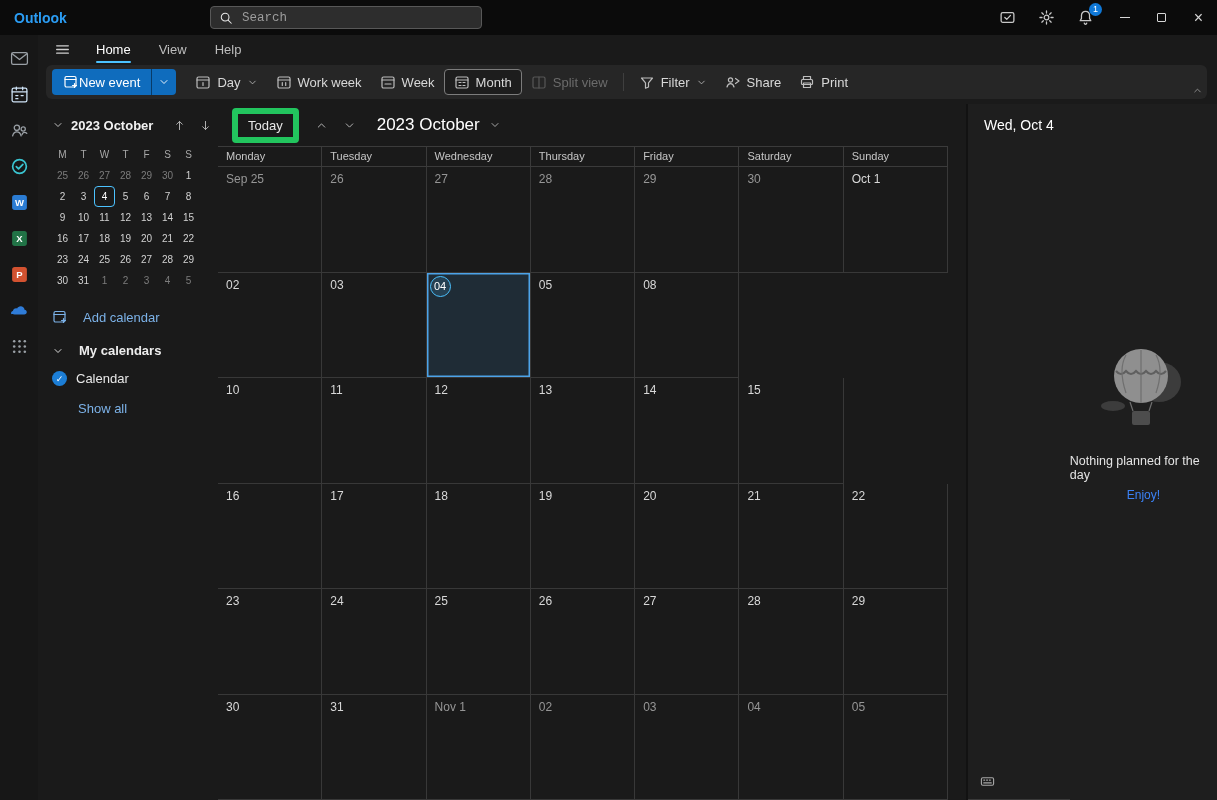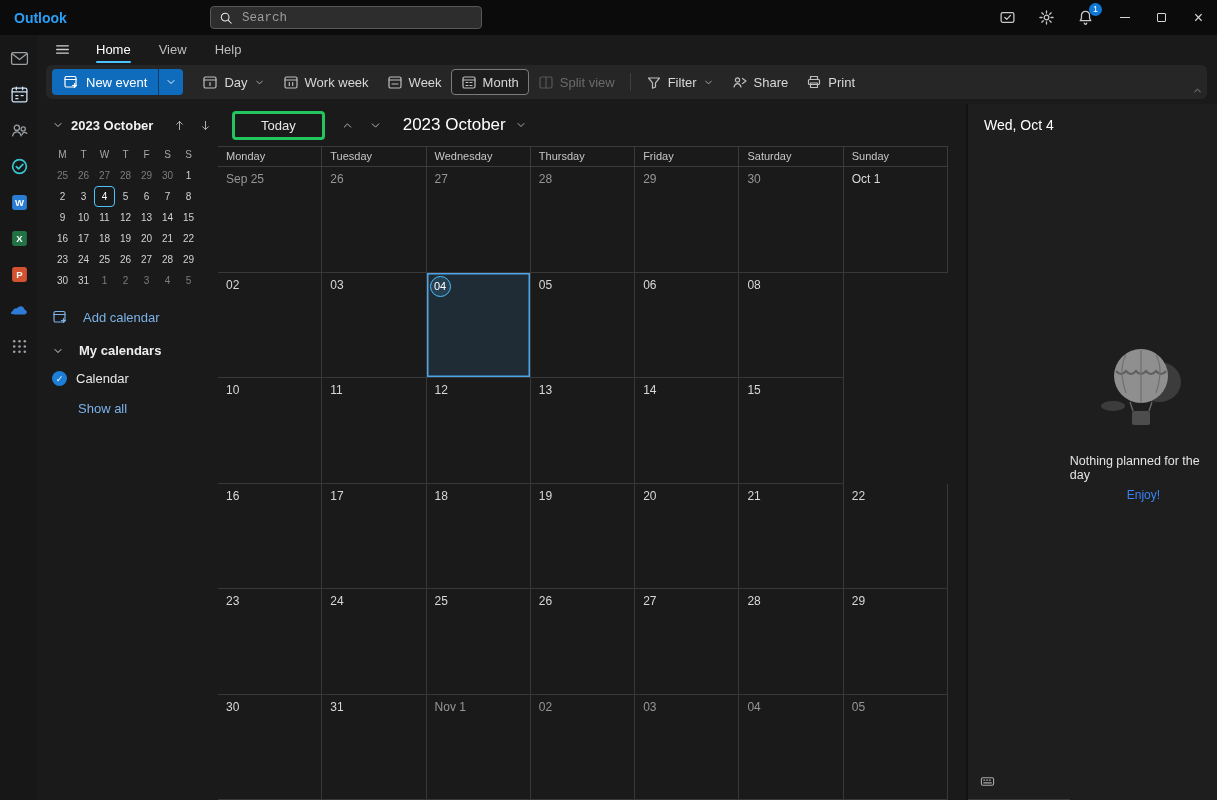--- a/index.html
+++ b/index.html
@@ -34,21 +34,21 @@
 
   
   .ribbon-tabs{height:28px;flex:0 0 28px;display:flex;align-items:center;padding-left:10px}
   .hamburger{width:28px;height:22px;display:flex;align-items:center;justify-content:center;color:#cfcfcf;margin-right:6px;cursor:pointer}
   .tab{position:relative;padding:4px 14px;color:#bdbdbd;cursor:pointer}
   .tab.active{color:#fff}
   .tab.active::after{content:"";position:absolute;left:14px;right:14px;bottom:-2px;height:2px;border-radius:2px;background:#4cc2ff}
   .toolbar{flex:0 0 34px;height:34px;background:#262626;border-radius:6px;margin:2px 10px 5px 8px;
     display:flex;align-items:center;padding:0 6px;position:relative}
   .ne-split{display:flex;margin-right:10px;cursor:pointer}
-  .ne-main{display:flex;align-items:center;gap:7px;background:#0f6cbd;color:#fff;border-radius:4px 0 0 4px;padding:5px 11px}
+  .ne-main{display:flex;align-items:center;gap:0;background:#0f6cbd;color:#fff;border-radius:4px 0 0 4px;padding:5px 11px}
   .ne-chev{display:flex;align-items:center;background:#0f6cbd;border-left:1px solid rgba(0,0,0,.45);
     border-radius:0 4px 4px 0;padding:0 6px;color:#fff}
   .tb-btn{display:flex;align-items:center;gap:6px;padding:5px 9px;border-radius:4px;color:#d8d8d8;cursor:pointer;white-space:nowrap}
   .tb-btn svg{color:#bdbdbd}
   .tb-btn.selected{border:1px solid #7c7c7c;background:#1d1d1d;padding:4px 9px}
   .tb-btn.disabled{color:#6b6b6b}
   .tb-btn.disabled svg{color:#575757}
   .sep{width:1px;height:18px;background:#3f3f3f;margin:0 6px}
   .collapse-chev{position:absolute;right:4px;bottom:0;color:#9d9d9d;cursor:pointer}
 
@@ -70,22 +70,22 @@
   .side-row{display:flex;align-items:center;gap:15px;margin-top:18px;color:#7cb2e8;cursor:pointer}
   .side-row.white{color:#ededed;font-weight:700}
   .cal-row{display:flex;align-items:center;gap:9px;margin-top:13px;color:#e8e8e8;cursor:pointer}
   .cal-dot{width:15px;height:15px;border-radius:50%;background:#1c7ed6;display:flex;align-items:center;
     justify-content:center;color:#fff;font-size:9px}
   .show-all{margin-top:15px;padding-left:26px;color:#7cb2e8;cursor:pointer}
 
   
   .cal-main{flex:1;display:flex;flex-direction:column;min-width:0;padding-right:18px}
   .main-header{height:42px;flex:0 0 42px;display:flex;align-items:center;padding-left:14px;gap:2px}
-  .today-btn{border:3px solid #22c55e;border-radius:4px;background:transparent;color:#e8e8e8;
-    font-size:13px;padding:4px 26px;cursor:pointer;font-family:inherit;margin-right:8px}
+  .today-btn{border:6px solid #22c55e;border-radius:4px;background:transparent;color:#e8e8e8;
+    font-size:13px;padding:4px 10px;cursor:pointer;font-family:inherit;margin-right:8px}
   .nav-chev{width:26px;height:26px;display:flex;align-items:center;justify-content:center;color:#b6b6b6;cursor:pointer}
   .main-title{font-size:17px;color:#fff;margin-left:12px;display:flex;align-items:center;gap:9px;cursor:pointer}
   .main-title svg{color:#b6b6b6}
   .day-header-row{display:grid;grid-template-columns:repeat(7,1fr);border-top:1px solid #3b3b3b}
   .day-header{padding:3px 8px 4px;font-size:11px;color:#c6c6c6;border-right:1px solid #3b3b3b;border-bottom:1px solid #3b3b3b}
   .month-grid{flex:1;display:flex;flex-direction:column;min-height:0}
   .grid-row{flex:1;display:grid;grid-template-columns:repeat(7,1fr);min-height:0}
   .grid-cell{border-right:1px solid #383838;border-bottom:1px solid #383838;padding:5px 8px;
     font-size:12px;color:#d8d8d8;cursor:pointer;overflow:hidden}
   .grid-cell.muted .date-label{color:#969696}
@@ -459,21 +459,20 @@
                 <div class="grid-cell muted"><span class="date-label">28</span></div>
                 <div class="grid-cell muted"><span class="date-label">29</span></div>
                 <div class="grid-cell muted"><span class="date-label">30</span></div>
                 <div class="grid-cell"><span class="date-label">Oct 1</span></div>
               </div>
               <div class="grid-row">
                 <div class="grid-cell"><span class="date-label">02</span></div>
                 <div class="grid-cell"><span class="date-label">03</span></div>
                 <div class="grid-cell selected"><span class="date-label">04</span></div>
                 <div class="grid-cell"><span class="date-label">05</span></div>
-                <div class="grid-cell"><span class="date-label">06</span></div>
                 <div class="grid-cell"><span class="date-label">08</span></div>
               </div>
               <div class="grid-row">
                 <div class="grid-cell"><span class="date-label">10</span></div>
                 <div class="grid-cell"><span class="date-label">11</span></div>
                 <div class="grid-cell"><span class="date-label">12</span></div>
                 <div class="grid-cell"><span class="date-label">13</span></div>
                 <div class="grid-cell"><span class="date-label">14</span></div>
                 <div class="grid-cell"><span class="date-label">15</span></div>
               </div>

